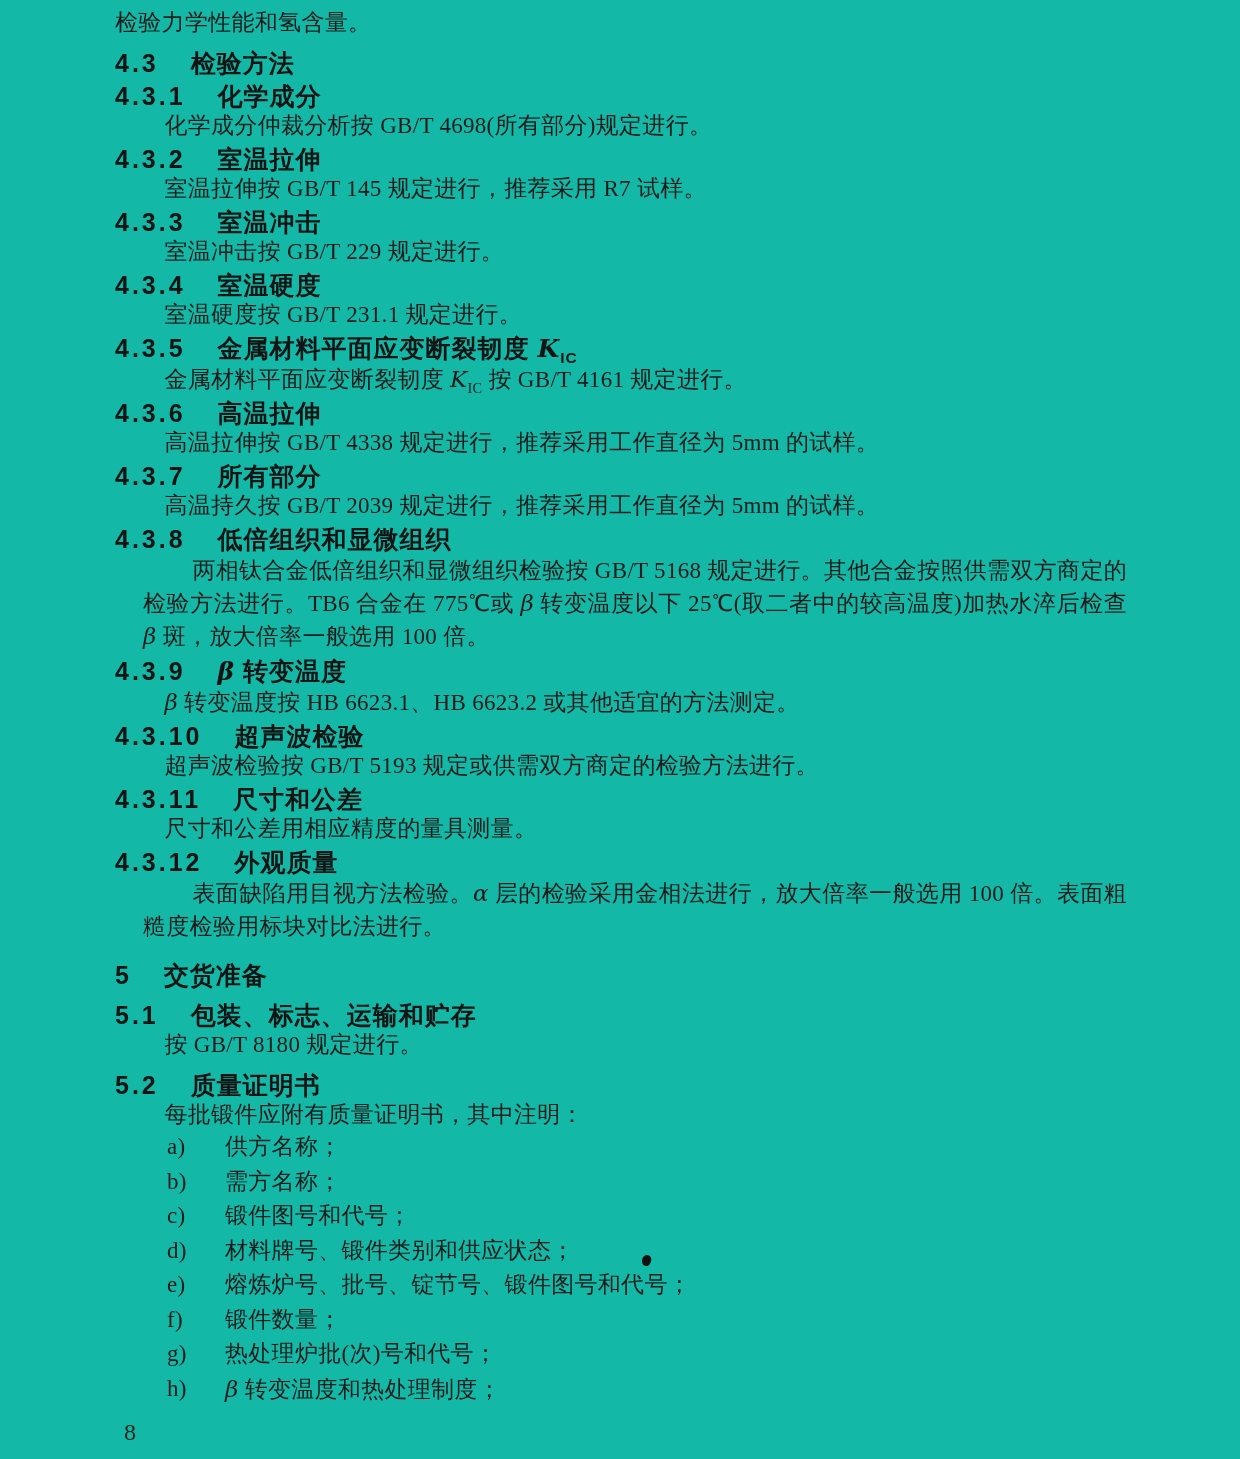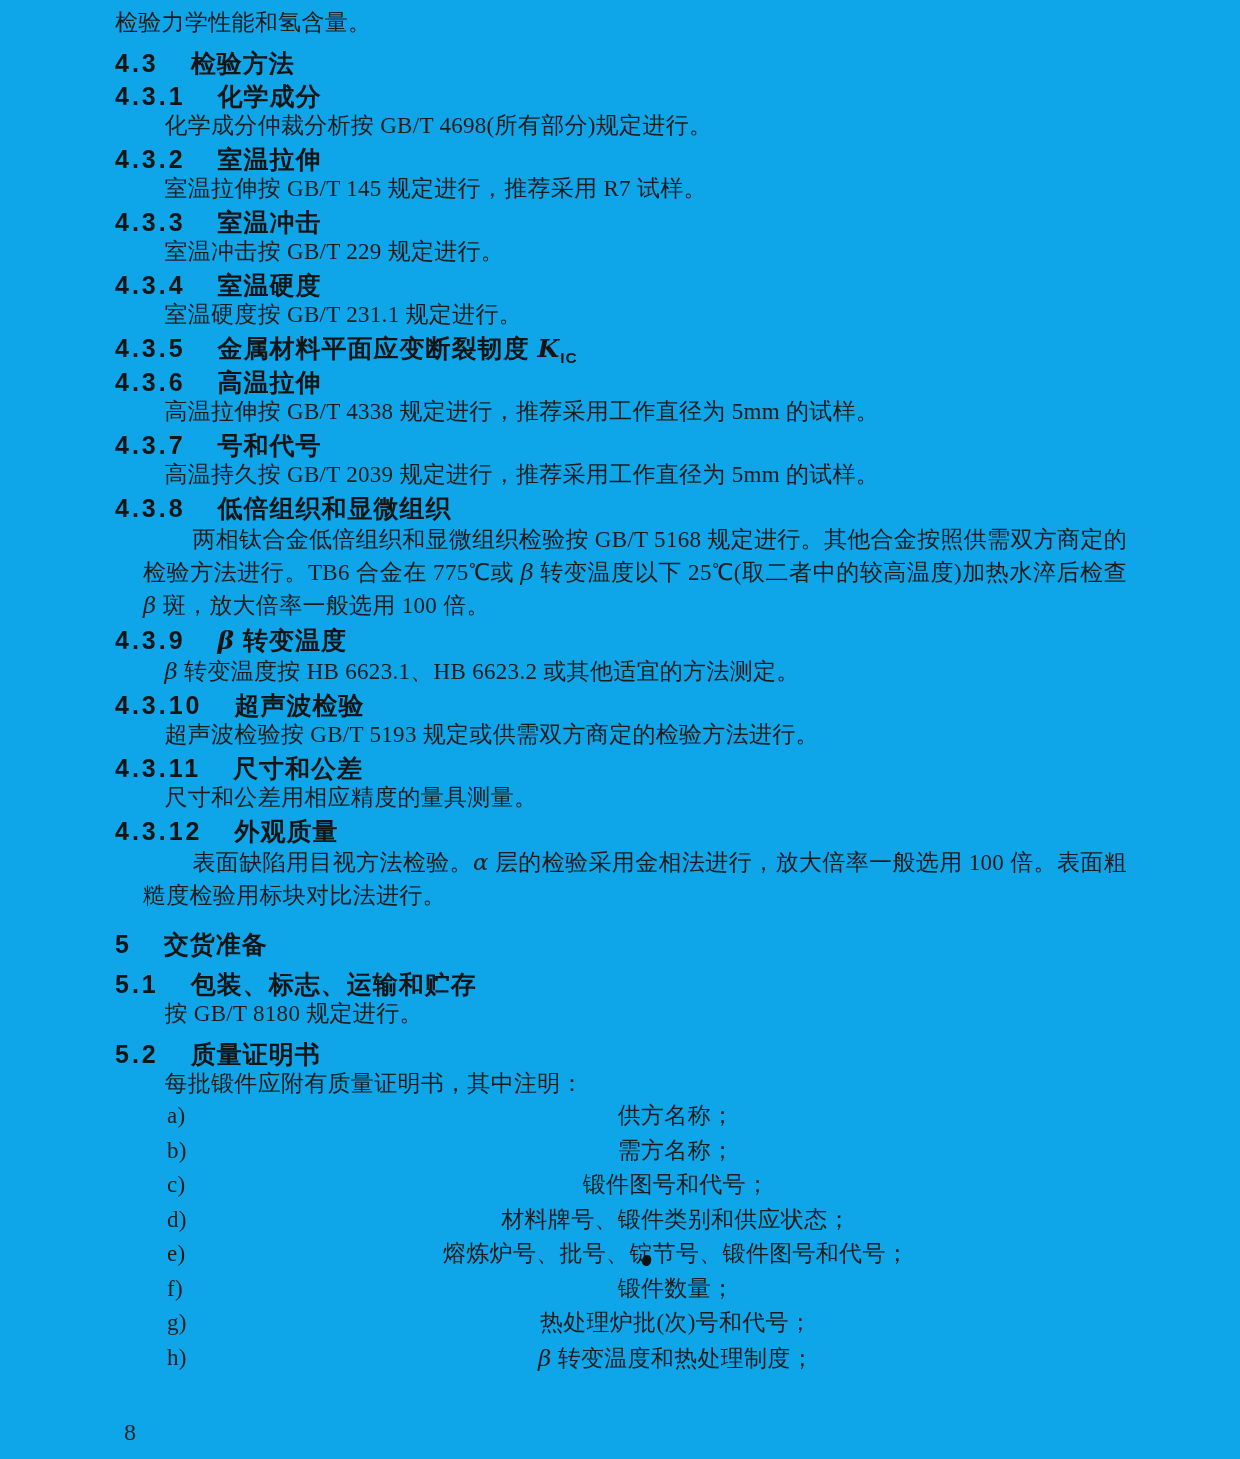--- a/index.html
+++ b/index.html
@@ -4,21 +4,21 @@
 <style>
   html, body {
     margin: 0;
     padding: 0;
     background: #e8e8e8;
   }
   .page {
     position: relative;
     width: 1240px;
     height: 1459px;
-    background: #0ea5e9;
+    background: #14b8a6;
     box-sizing: border-box;
     padding: 8px 113px 0 115px;
     overflow: hidden;
     font-family: "Liberation Serif", serif;
     color: #1c1c1c;
   }
   
   .heading {
     font-family: "Liberation Sans", sans-serif;
     font-weight: 700;
@@ -49,21 +49,21 @@
   .para.multi { line-height: 33px; margin-left: 28px; }
   
   .li {
     display: flex;
     font-size: 23px;
     line-height: 34.5px;
     padding-left: 52px;
     letter-spacing: 0.3px;
   }
   .li-label { flex: 0 0 58px; }
-  .li-text { flex: 1; text-align: center; }
+  .li-text { flex: 1; }
   sub { font-size: 0.62em; line-height: 0; margin-top: 32px; }
   i { font-family: "DejaVu Serif", serif; font-style: italic; }
   .pagenum {
     position: absolute;
     left: 124px;
     top: 1418px;
     font-size: 24px;
     line-height: 28px;
     color: #222222;
     font-family: "Liberation Serif", serif;
@@ -106,28 +106,29 @@
       <p class="para">室温冲击按 GB/T 229 规定进行。</p>
       <div class="heading l3">
     <span class="hnum">4.3.4</span>
     <span class="htitle">室温硬度</span>
   </div>
       <p class="para">室温硬度按 GB/T 231.1 规定进行。</p>
       <div class="heading l3">
     <span class="hnum">4.3.5</span>
     <span class="htitle">金属材料平面应变断裂韧度 <i>K</i><sub>IC</sub></span>
   </div>
+      <p class="para">金属材料平面应变断裂韧度 <i>K</i><sub>IC</sub> 按 GB/T 4161 规定进行。</p>
       <div class="heading l3">
     <span class="hnum">4.3.6</span>
     <span class="htitle">高温拉伸</span>
   </div>
       <p class="para">高温拉伸按 GB/T 4338 规定进行，推荐采用工作直径为 5mm 的试样。</p>
       <div class="heading l3">
     <span class="hnum">4.3.7</span>
-    <span class="htitle">号和代号</span>
+    <span class="htitle">所有部分</span>
   </div>
       <p class="para">高温持久按 GB/T 2039 规定进行，推荐采用工作直径为 5mm 的试样。</p>
       <div class="heading l3">
     <span class="hnum">4.3.8</span>
     <span class="htitle">低倍组织和显微组织</span>
   </div>
       <p class="para multi">两相钛合金低倍组织和显微组织检验按 GB/T 5168 规定进行。其他合金按照供需双方商定的检验方法进行。TB6 合金在 775℃或 <i>β</i> 转变温度以下 25℃(取二者中的较高温度)加热水淬后检查 <i>β</i> 斑，放大倍率一般选用 100 倍。</p>
       <div class="heading l3">
     <span class="hnum">4.3.9</span>
     <span class="htitle"><i>β</i> 转变温度</span>

